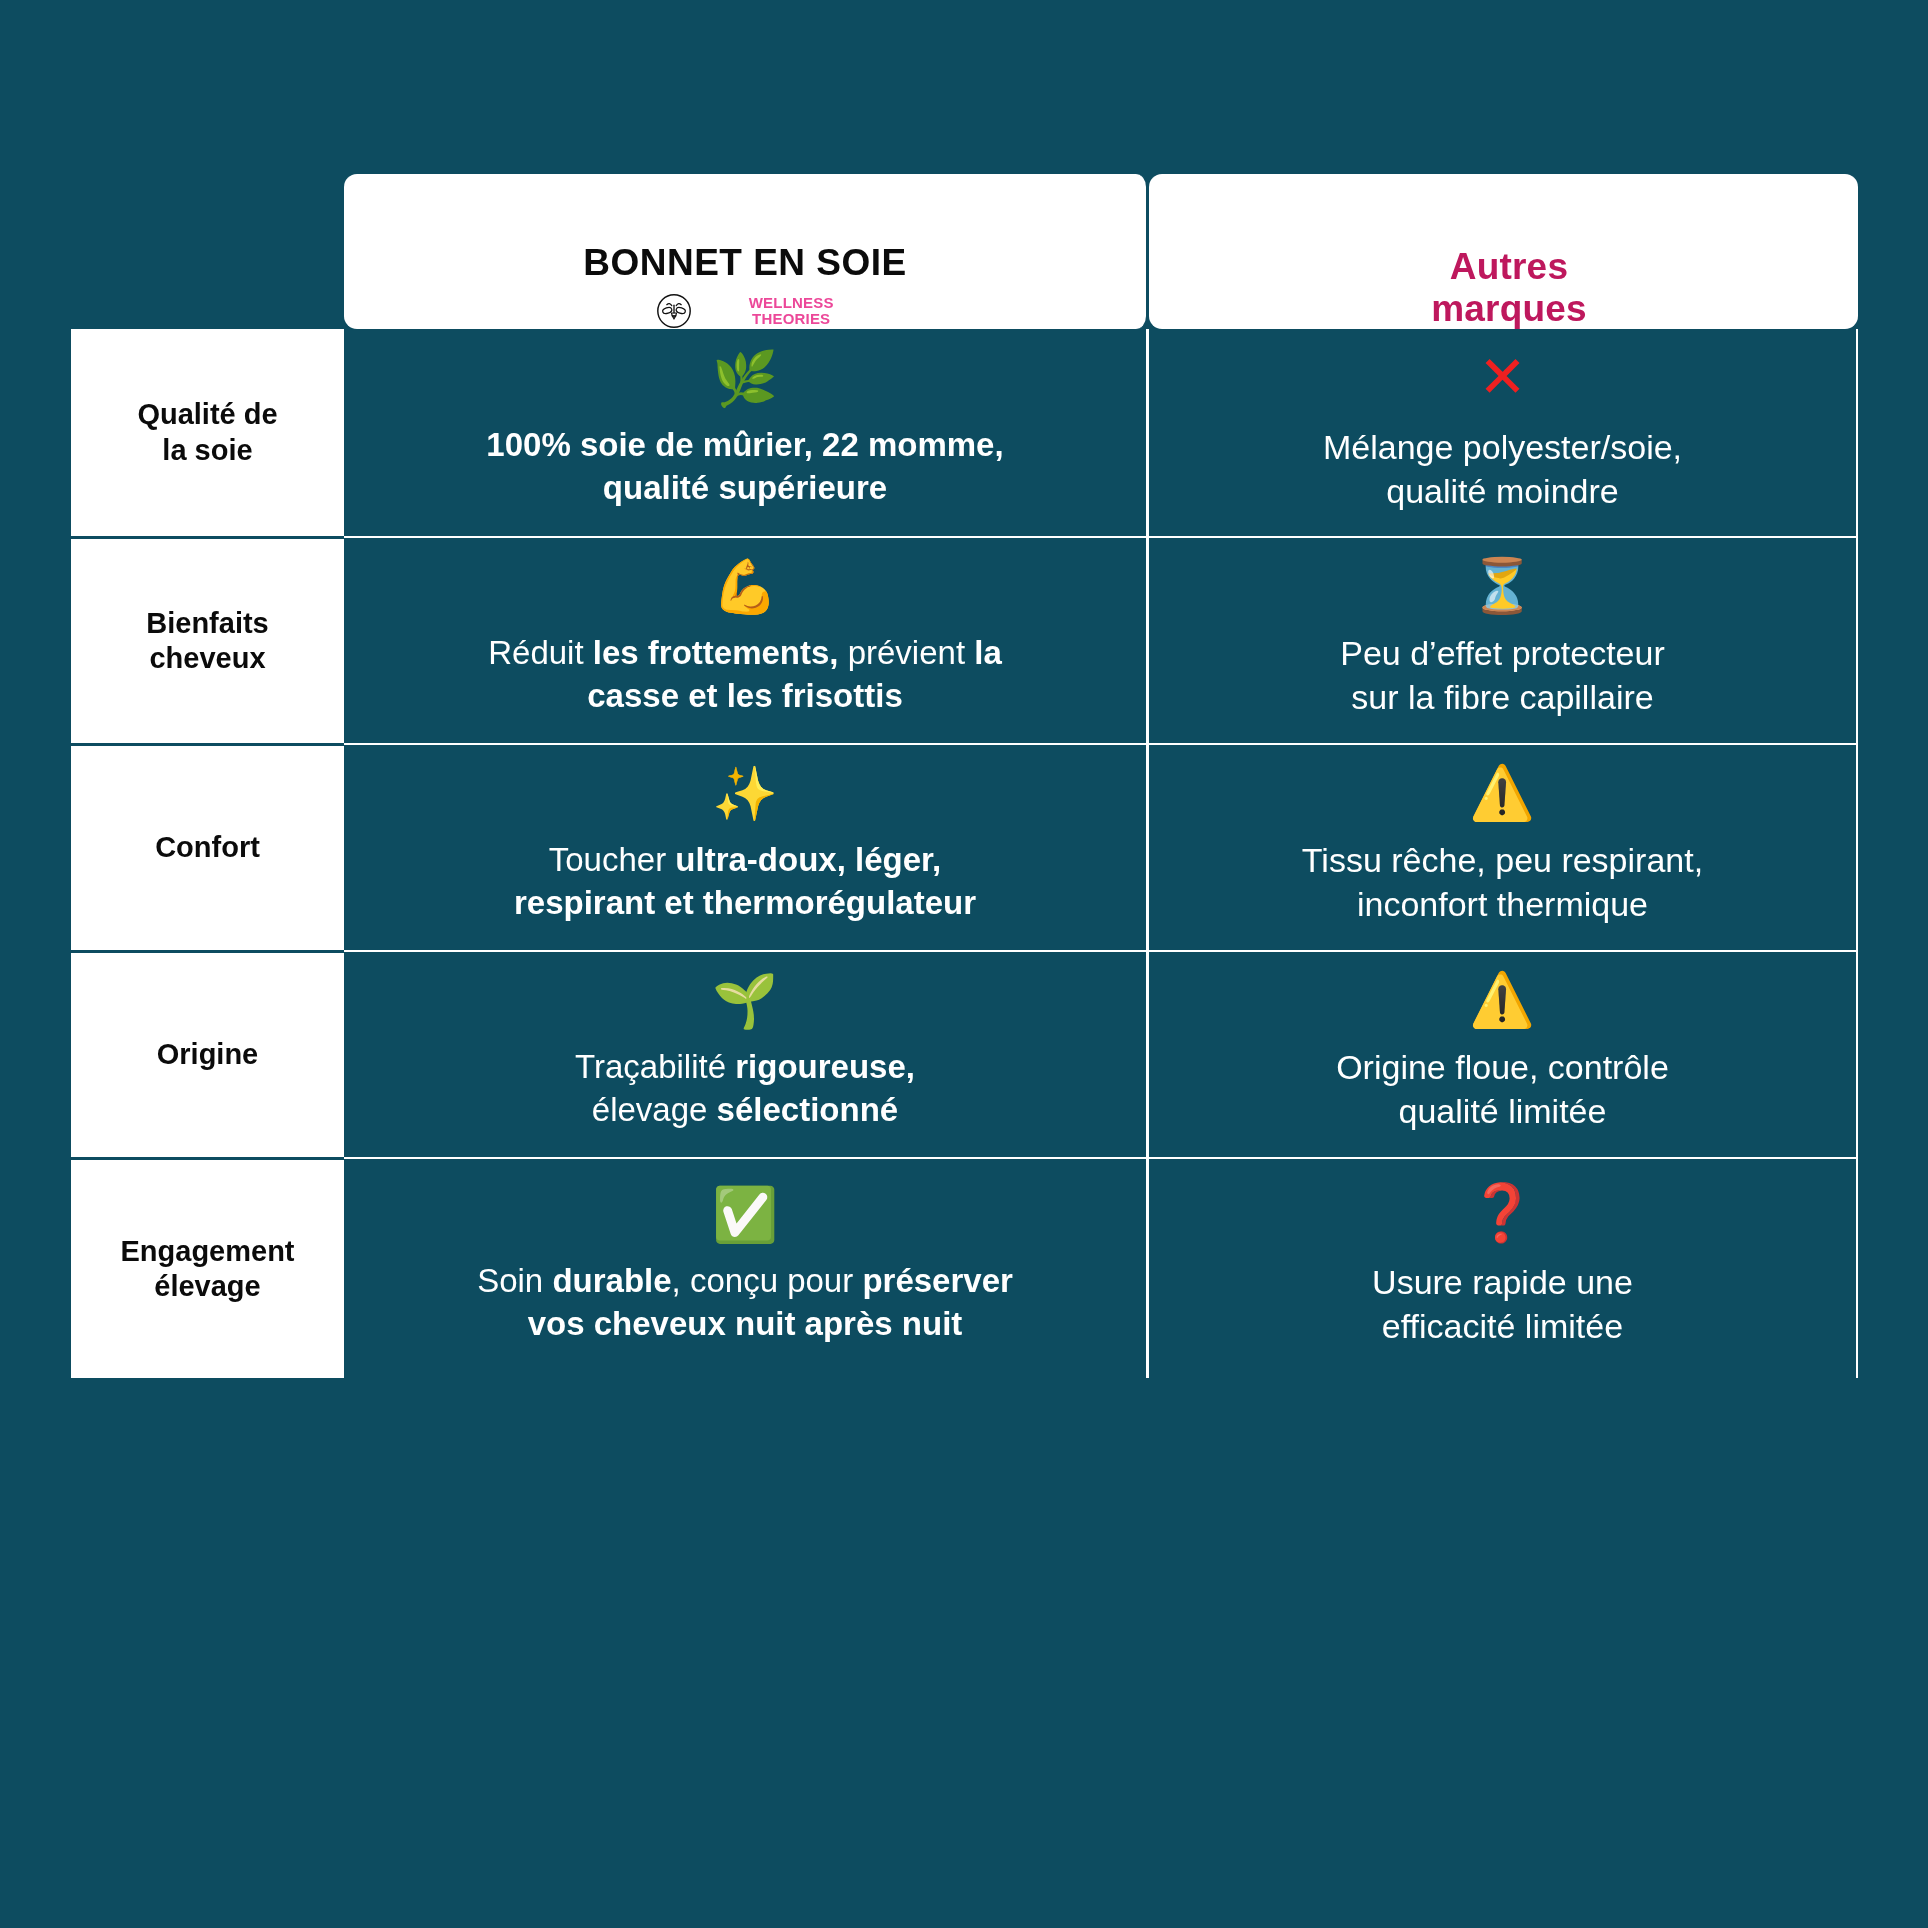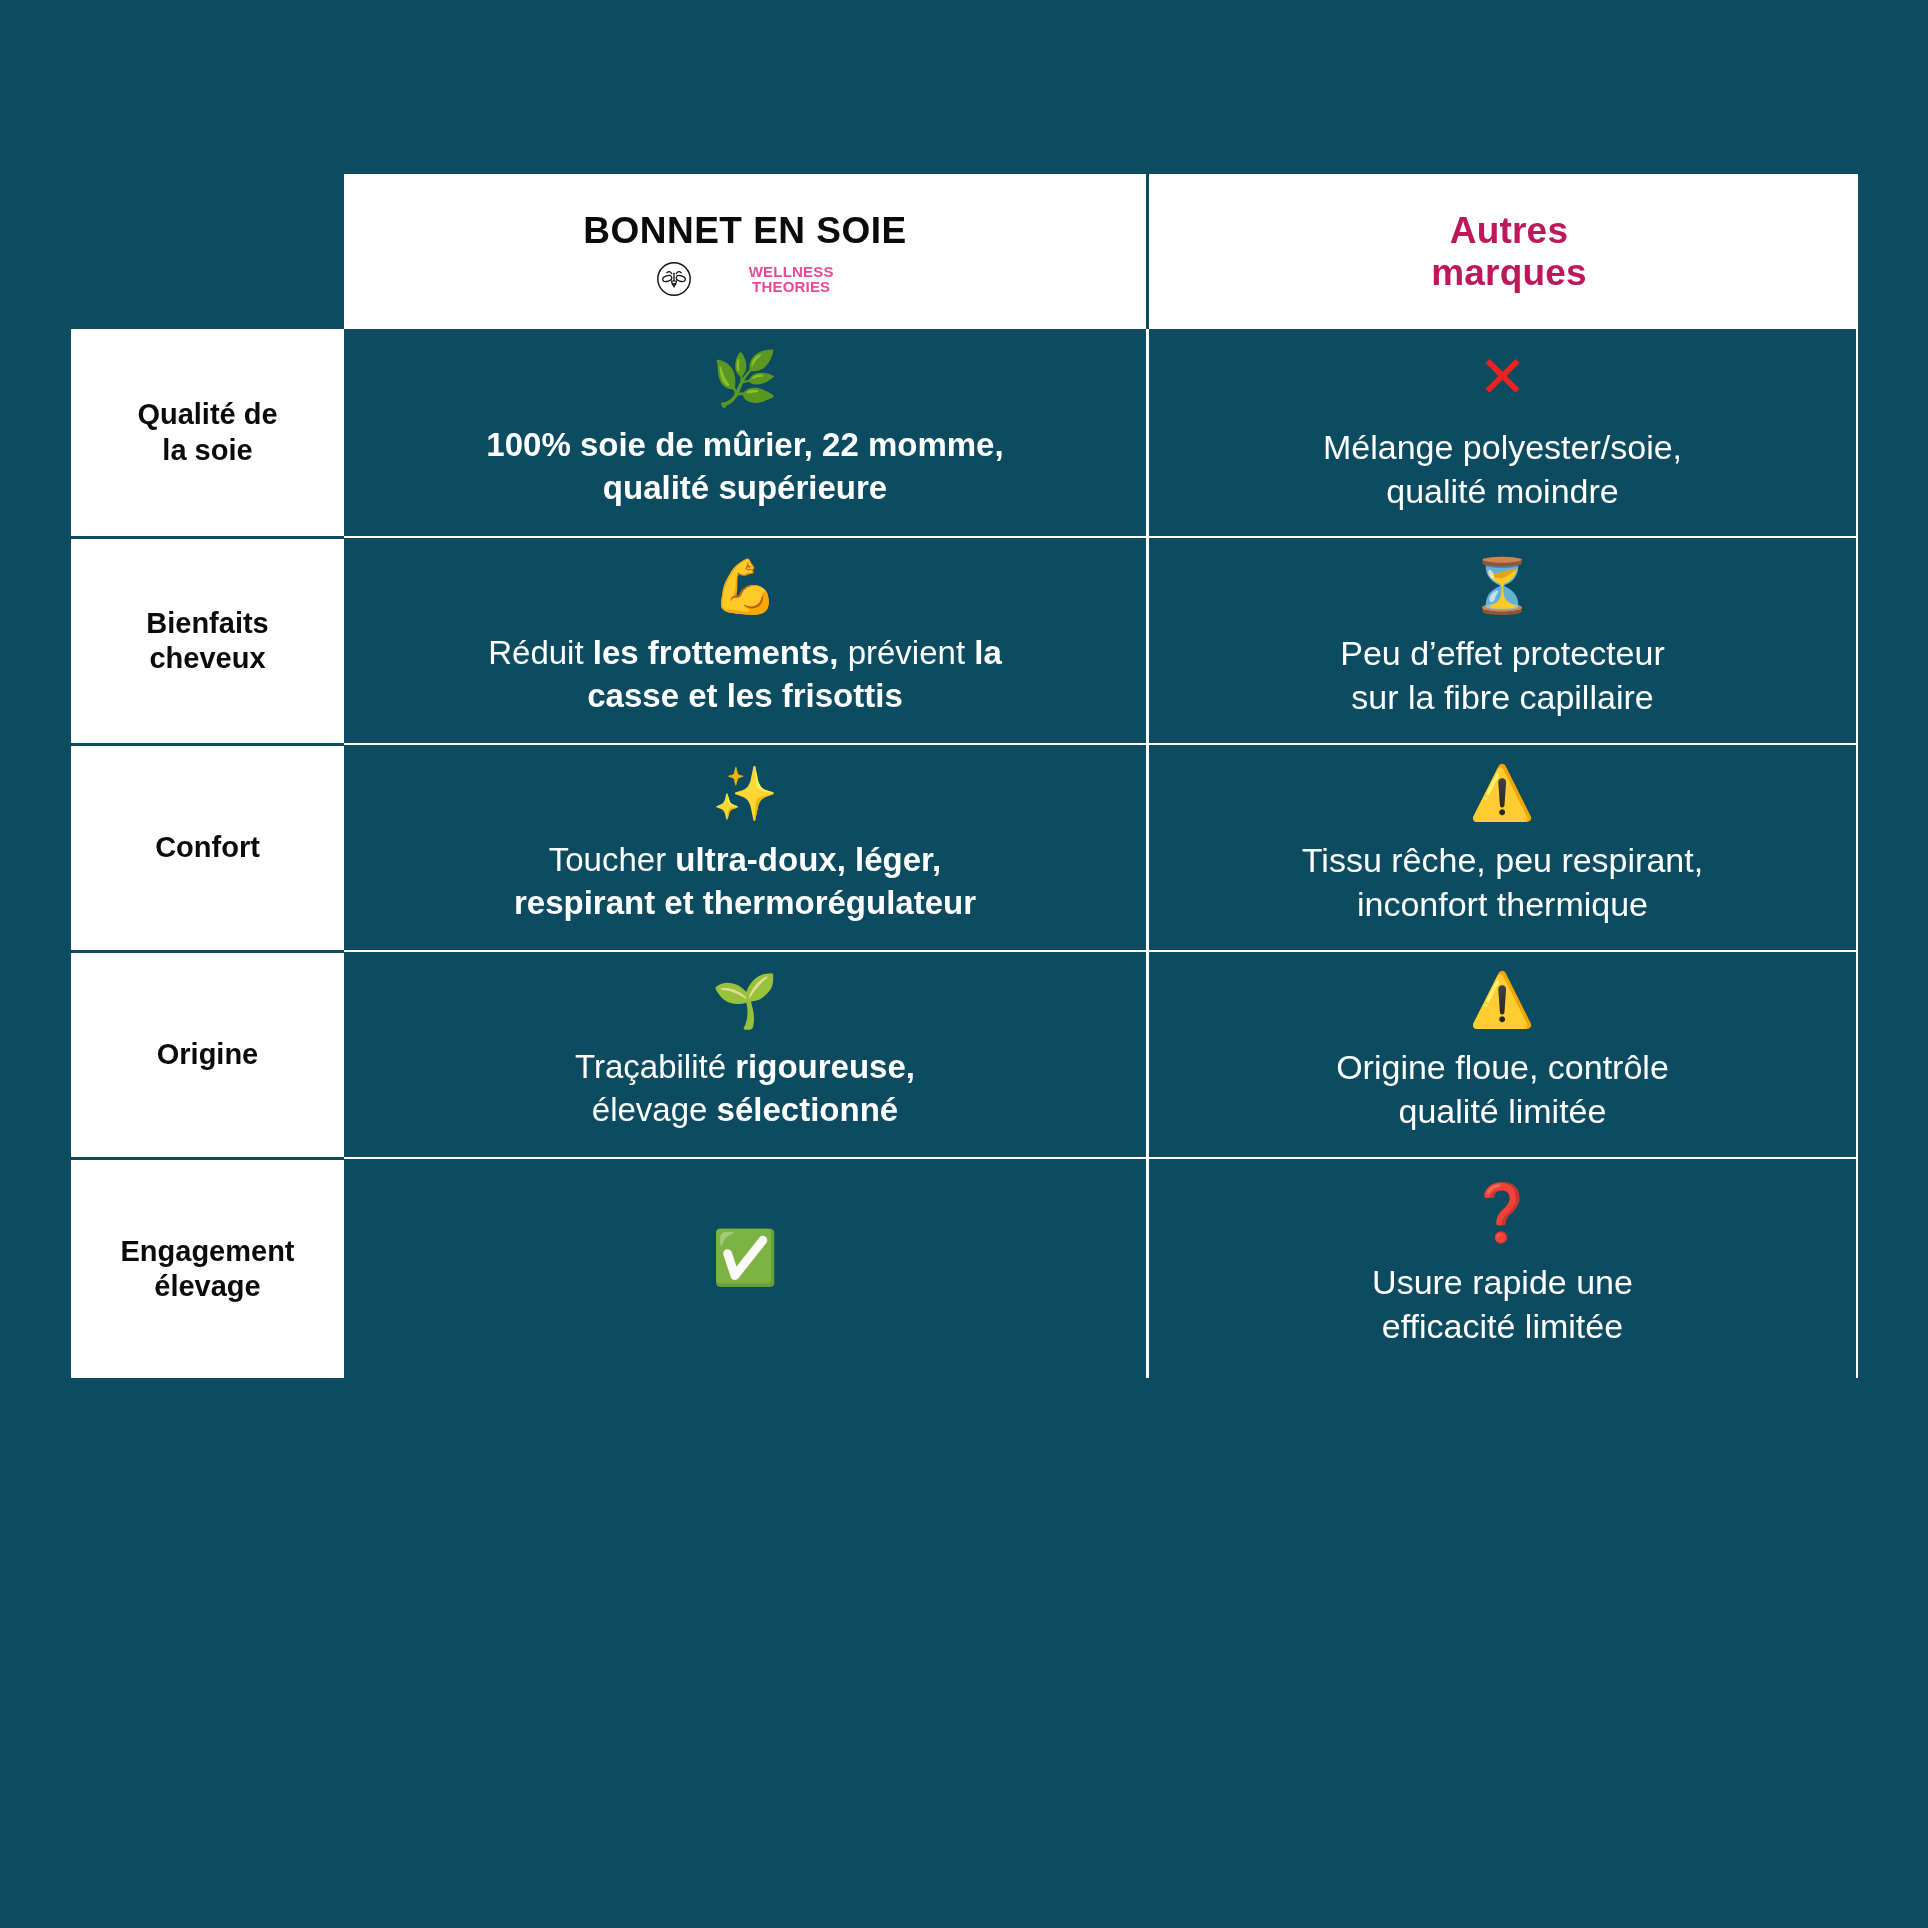--- a/index.html
+++ b/index.html
@@ -36,23 +36,24 @@
   
   .hdr-corner {
     background: #0d4c60;
   }
   .hdr-cell {
     background: #ffffff;
     height: 155px;
     display: flex;
     flex-direction: column;
     align-items: center;
-    justify-content: center;
+    justify-content: flex-end;
     box-sizing: border-box;
     color: #111111;
+    border-radius: 13px;
   }
   .hdr-cell.brand {
     border-right: 3.8px solid #0d4c60;
     padding-top: 5.6px;
   }
   .brand-title {
     font-size: 37px;
     font-weight: 700;
     letter-spacing: 0.5px;
     line-height: 1.08;
@@ -257,20 +258,21 @@
     </div>
 
     <div class="cell-label">
       <span>
         <span>Engagement</span><br>
         <span>élevage</span>
       </span>
     </div>
     <div class="cell-val ours">
       <div class="cell-emoji">✅</div>
+      <div class="cell-text ours-text">Soin <b>durable</b>, conçu pour <b>préserver<br>vos cheveux nuit après nuit</b></div>
     </div>
     <div class="cell-val theirs">
       <div class="cell-emoji glyph-q">❓</div>
       <div class="cell-text">Usure rapide une<br>efficacité limitée</div>
     </div>
 
   </div>
 
 </div>
 

